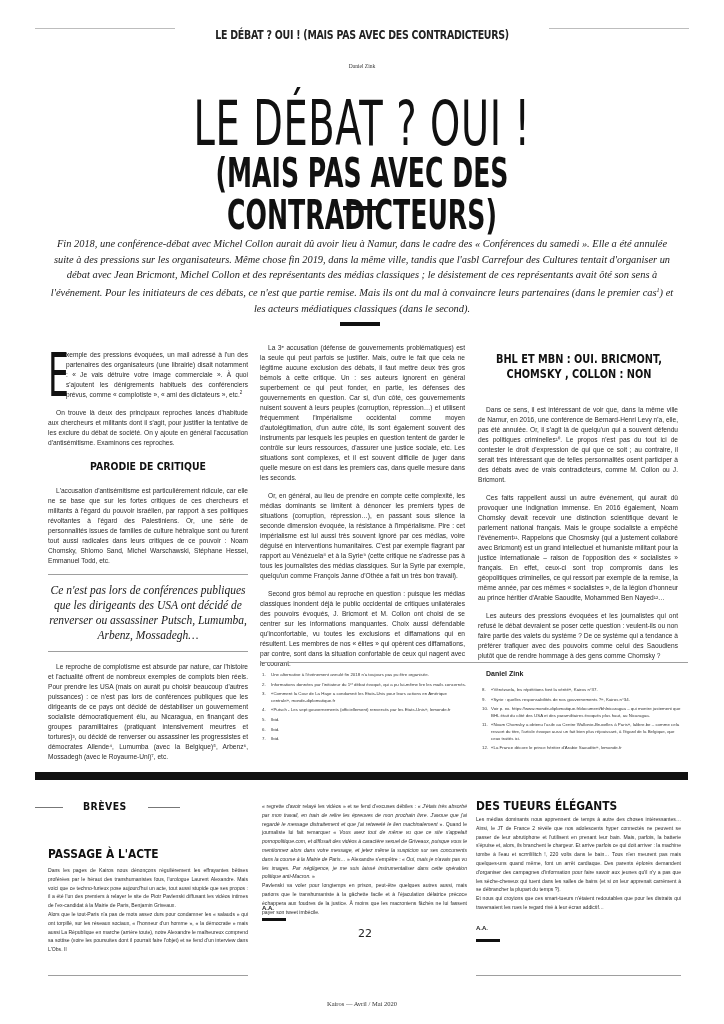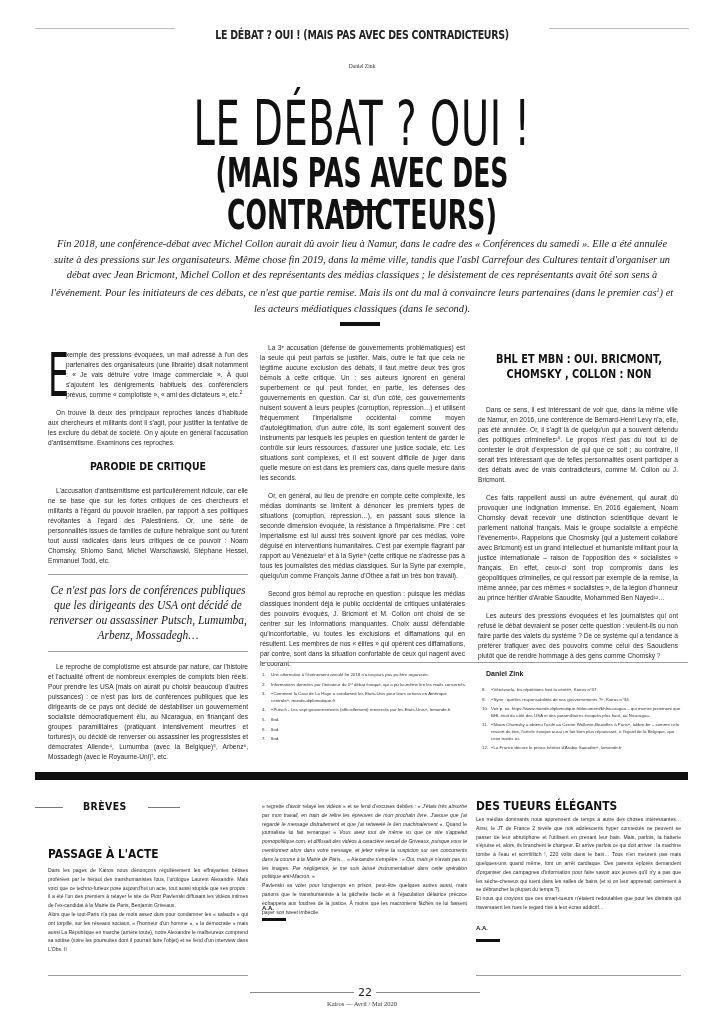--- a/index.html
+++ b/index.html
@@ -66,21 +66,21 @@
   .brief-sig { position: absolute; font-weight: bold; font-size: 6px; color: #222; }
   .brief-sig-2 { top: 905px; left: 262px; }
   .brief-sig-3 { top: 925px; left: 476px; }
   .short-rule { position: absolute; height: 3px; width: 24px; background: #111; }
   .sr-2 { top: 918px; left: 262px; }
   .sr-3 { top: 939px; left: 476px; }
 
   .bottom-rule-1 { position: absolute; top: 975px; left: 48px; width: 200px; height: 1px; background: #9e9e9e; }
   .bottom-rule-3 { position: absolute; top: 975px; left: 476px; width: 205px; height: 1px; background: #9e9e9e; }
 
-  .folio { position: absolute; top: 985px; left: 250px; width: 230px; height: 14px; display: flex; align-items: center; }
+  .folio { position: absolute; top: 926px; left: 250px; width: 230px; height: 14px; display: flex; align-items: center; flex-direction: column; }
   .folio .r { flex: 1; height: 1px; background: #888; }
   .folio .num { padding: 0 4px; font-family: "DejaVu Sans", sans-serif; font-size: 11px; color: #222; }
   .folio-sub { position: absolute; top: 1000px; left: 0; width: 724px; text-align: center; font-family: "Liberation Serif", serif; font-size: 6.5px; color: #333; }
 </style>
 </head>
 <body>
 
 <div class="running-head">
   <div class="rule"></div>
   <div class="rh-text">LE DÉBAT ? OUI ! (MAIS PAS AVEC DES CONTRADICTEURS)</div>

